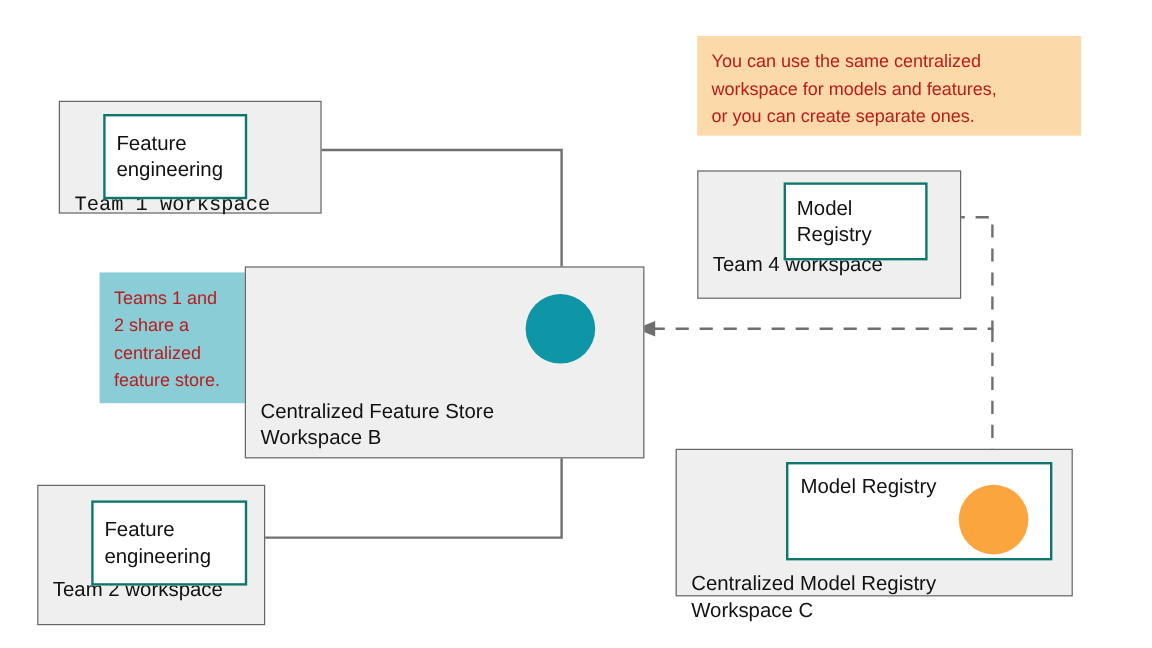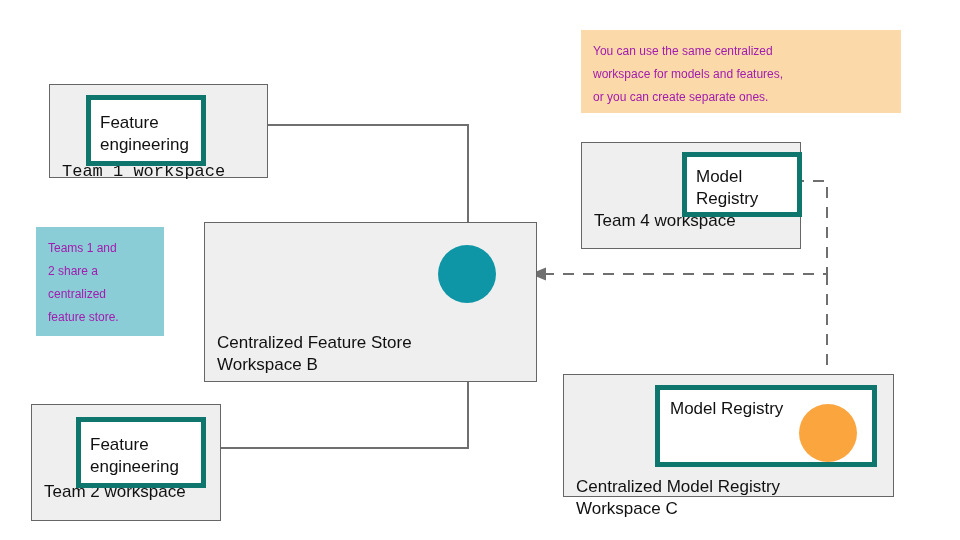--- a/index.html
+++ b/index.html
@@ -28,46 +28,46 @@
     box-sizing: border-box;
   }
   
   .workspace {
     background: #efefef;
     border: 1px solid #666666;
   }
   
   .innerbox {
     background: #ffffff;
-    border: 5px solid #0f766e;
+    border: 2px solid #0f766e;
   }
   
   .label {
     position: absolute;
     box-sizing: border-box;
     font-size: 17px;
     line-height: 22px;
     color: #111111;
     white-space: pre-line;
   }
   .workspace-caption {
     font-size: 17px;
     line-height: 22px;
   }
   
   .note {
     position: absolute;
     box-sizing: border-box;
-    font-size: 12px;
+    font-size: 15px;
     line-height: 23px;
     padding: 10px 12px 10px 12px;
     white-space: pre-line;
-    color: #a21caf;
+    color: #b91c1c;
   }
-  .note-teal   { background: #8bcdd6; }
+  .note-teal   { background: #8bcdd6; margin-left: 47px; }
   .note-peach  { background: #fcd9a8; }
 
   
   .circle {
     position: absolute;
     border-radius: 50%;
   }
   .circle-teal   { background: #0e96a6; }
   .circle-orange { background: #fba53f; }
 
@@ -147,21 +147,21 @@
   </div>
   <div class="circle circle-teal" style="left:438px; top:245px; width:58px; height:58px;"></div>
 
   <div class="note note-peach" style="left:581px; top:30px; width:320px; height:83px;">You can use the same centralized
 workspace for models and features,
 or you can create separate ones.</div>
 
   <div class="node workspace" style="left:581px; top:142px; width:220px; height:107px;">
     <div class="label workspace-caption" style="left:12px; top:67px;">Team 4 workspace</div>
   </div>
-  <div class="node innerbox" style="left:682px; top:152px; width:120px; height:65px;">
+  <div class="node innerbox" style="left:653px; top:152px; width:120px; height:65px;">
     <div class="label" style="left:9px; top:9px;">Model
 Registry</div>
   </div>
 
   <div class="node workspace" style="left:563px; top:374px; width:331px; height:123px;">
     <div class="label workspace-caption" style="left:12px; top:101px;">Centralized Model Registry
 Workspace C</div>
   </div>
   <div class="node innerbox" style="left:655px; top:385px; width:222px; height:82px;">
     <div class="label" style="left:10px; top:8px;">Model Registry</div>

